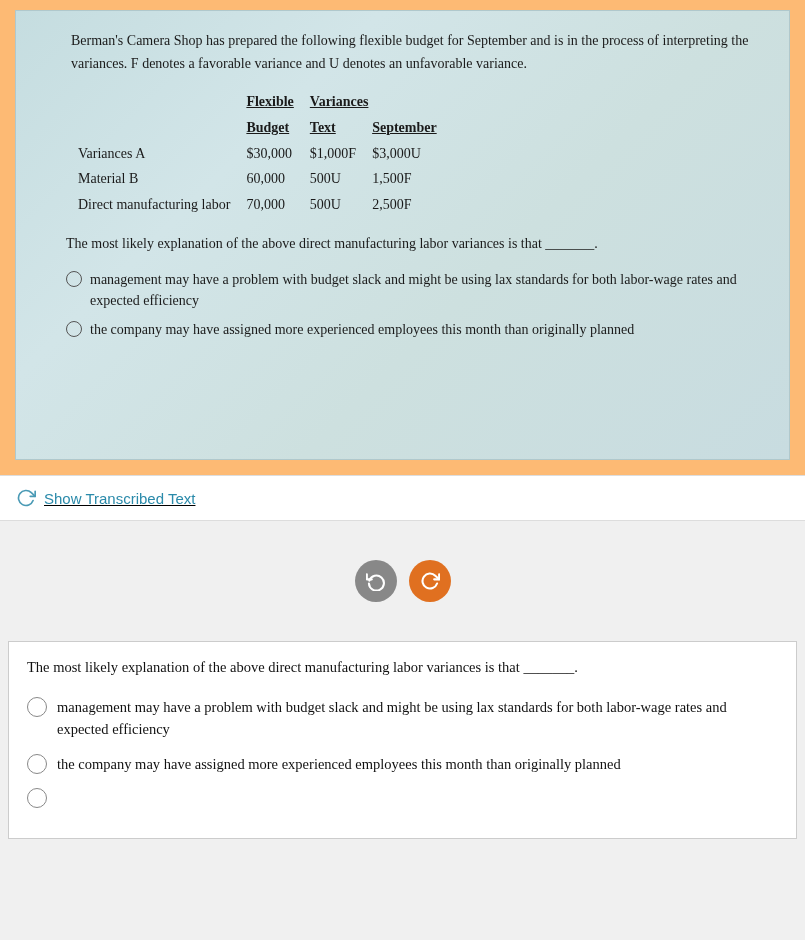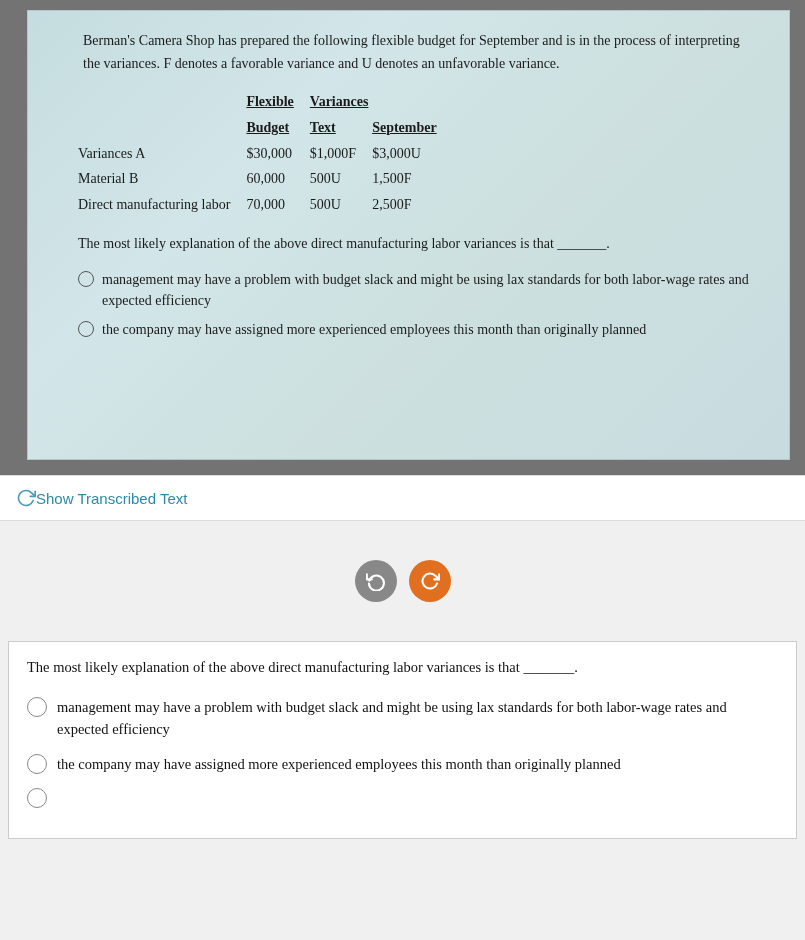--- a/index.html
+++ b/index.html
@@ -10,22 +10,22 @@
 
     body {
       width: 805px;
       min-height: 940px;
       background-color: #f0f0f0;
       font-family: Georgia, 'Times New Roman', serif;
       overflow-x: hidden;
     }
 
     .top-image-section {
-      background-color: #737373;
-      padding: 10px 15px 15px 27px;
+      background-color: #fdba74;
+      padding: 10px 15px 15px 15px;
       position: relative;
     }
 
     .document-image {
       background: linear-gradient(135deg, #c5dde0 0%, #d2e5e8 30%, #cde0df 60%, #c8dce0 100%);
       border: 1px solid #b0c8cc;
       padding: 18px 30px 18px 50px;
       font-size: 14.5px;
       line-height: 1.6;
       color: #111;
@@ -41,21 +41,21 @@
     }
 
     .doc-text .intro-para {
       margin-bottom: 14px;
       padding-left: 5px;
     }
 
     .doc-text table.budget-table {
       border-collapse: collapse;
       margin-bottom: 16px;
-      margin-left: 0;
+      margin-left: 12px;
     }
 
     .doc-text table.budget-table td {
       padding: 1px 16px 1px 0;
       font-size: 14px;
       vertical-align: top;
     }
 
     .headers-row td {
       font-weight: bold;
@@ -87,22 +87,24 @@
       flex-shrink: 0;
       margin-top: 2px;
       background: transparent;
     }
 
     .show-transcribed-bar {
       background-color: #ffffff;
       padding: 12px 16px;
       display: flex;
       align-items: center;
+      gap: 8px;
       border-top: 1px solid #ddd;
       border-bottom: 1px solid #ddd;
+      text-decoration: underline;
     }
 
     .transcribed-icon {
       color: #4a9ab5;
       font-size: 18px;
       display: flex;
       align-items: center;
     }
 
     .show-transcribed-label {

